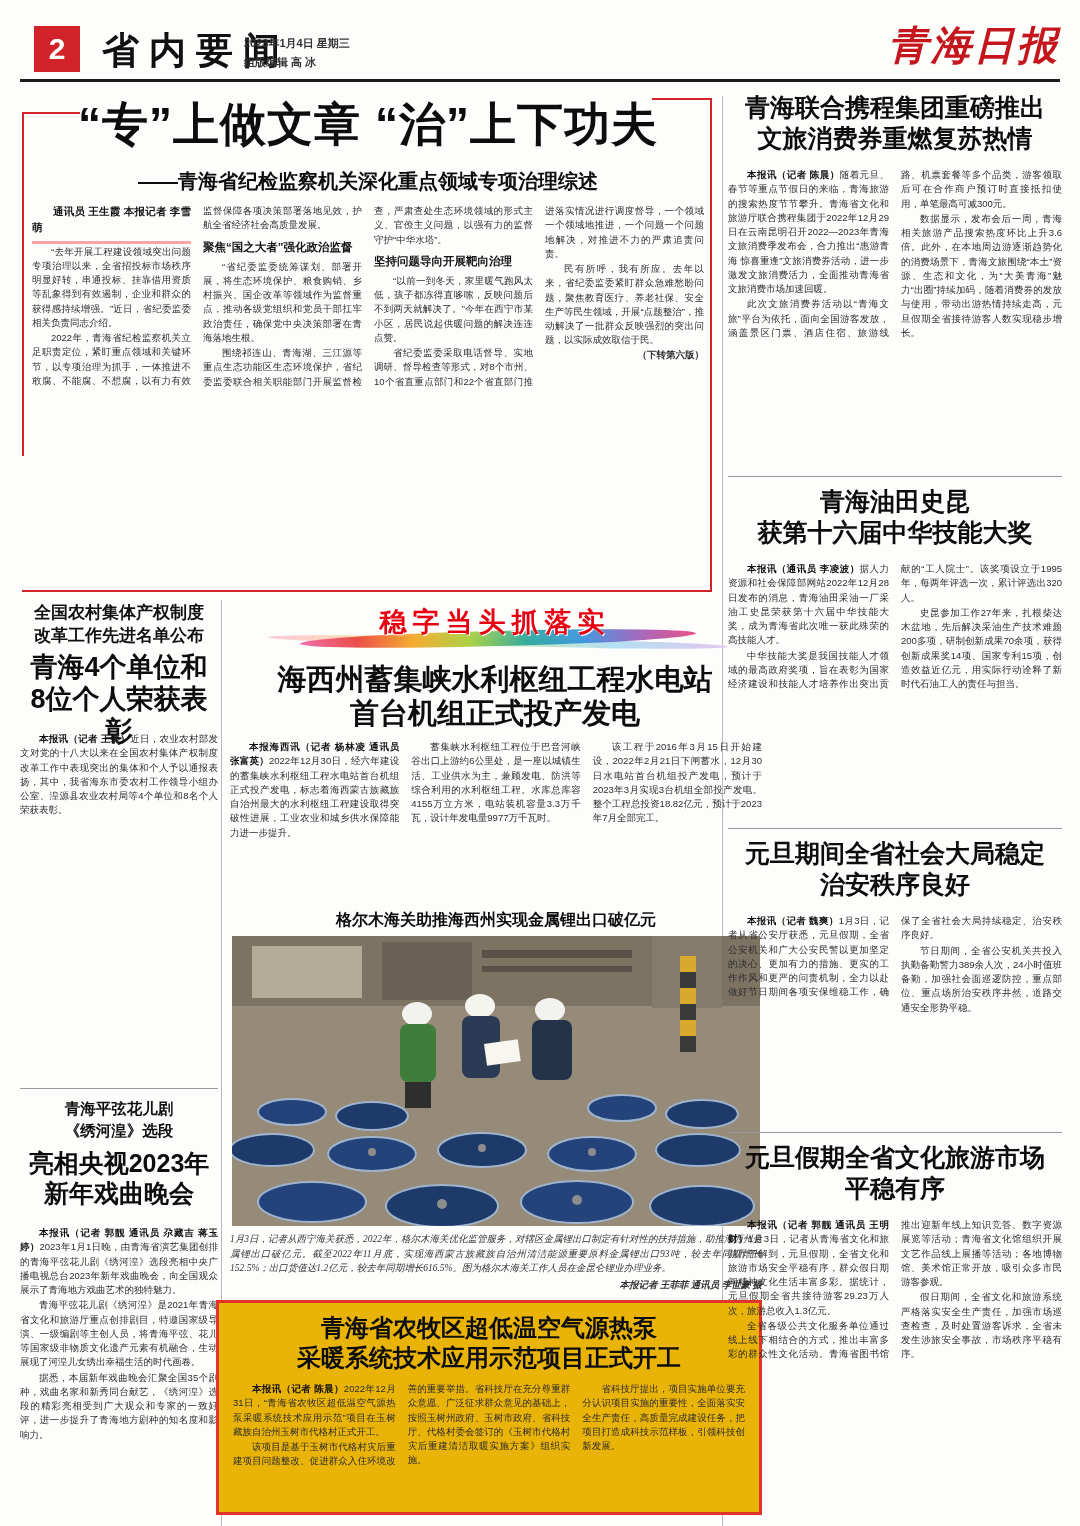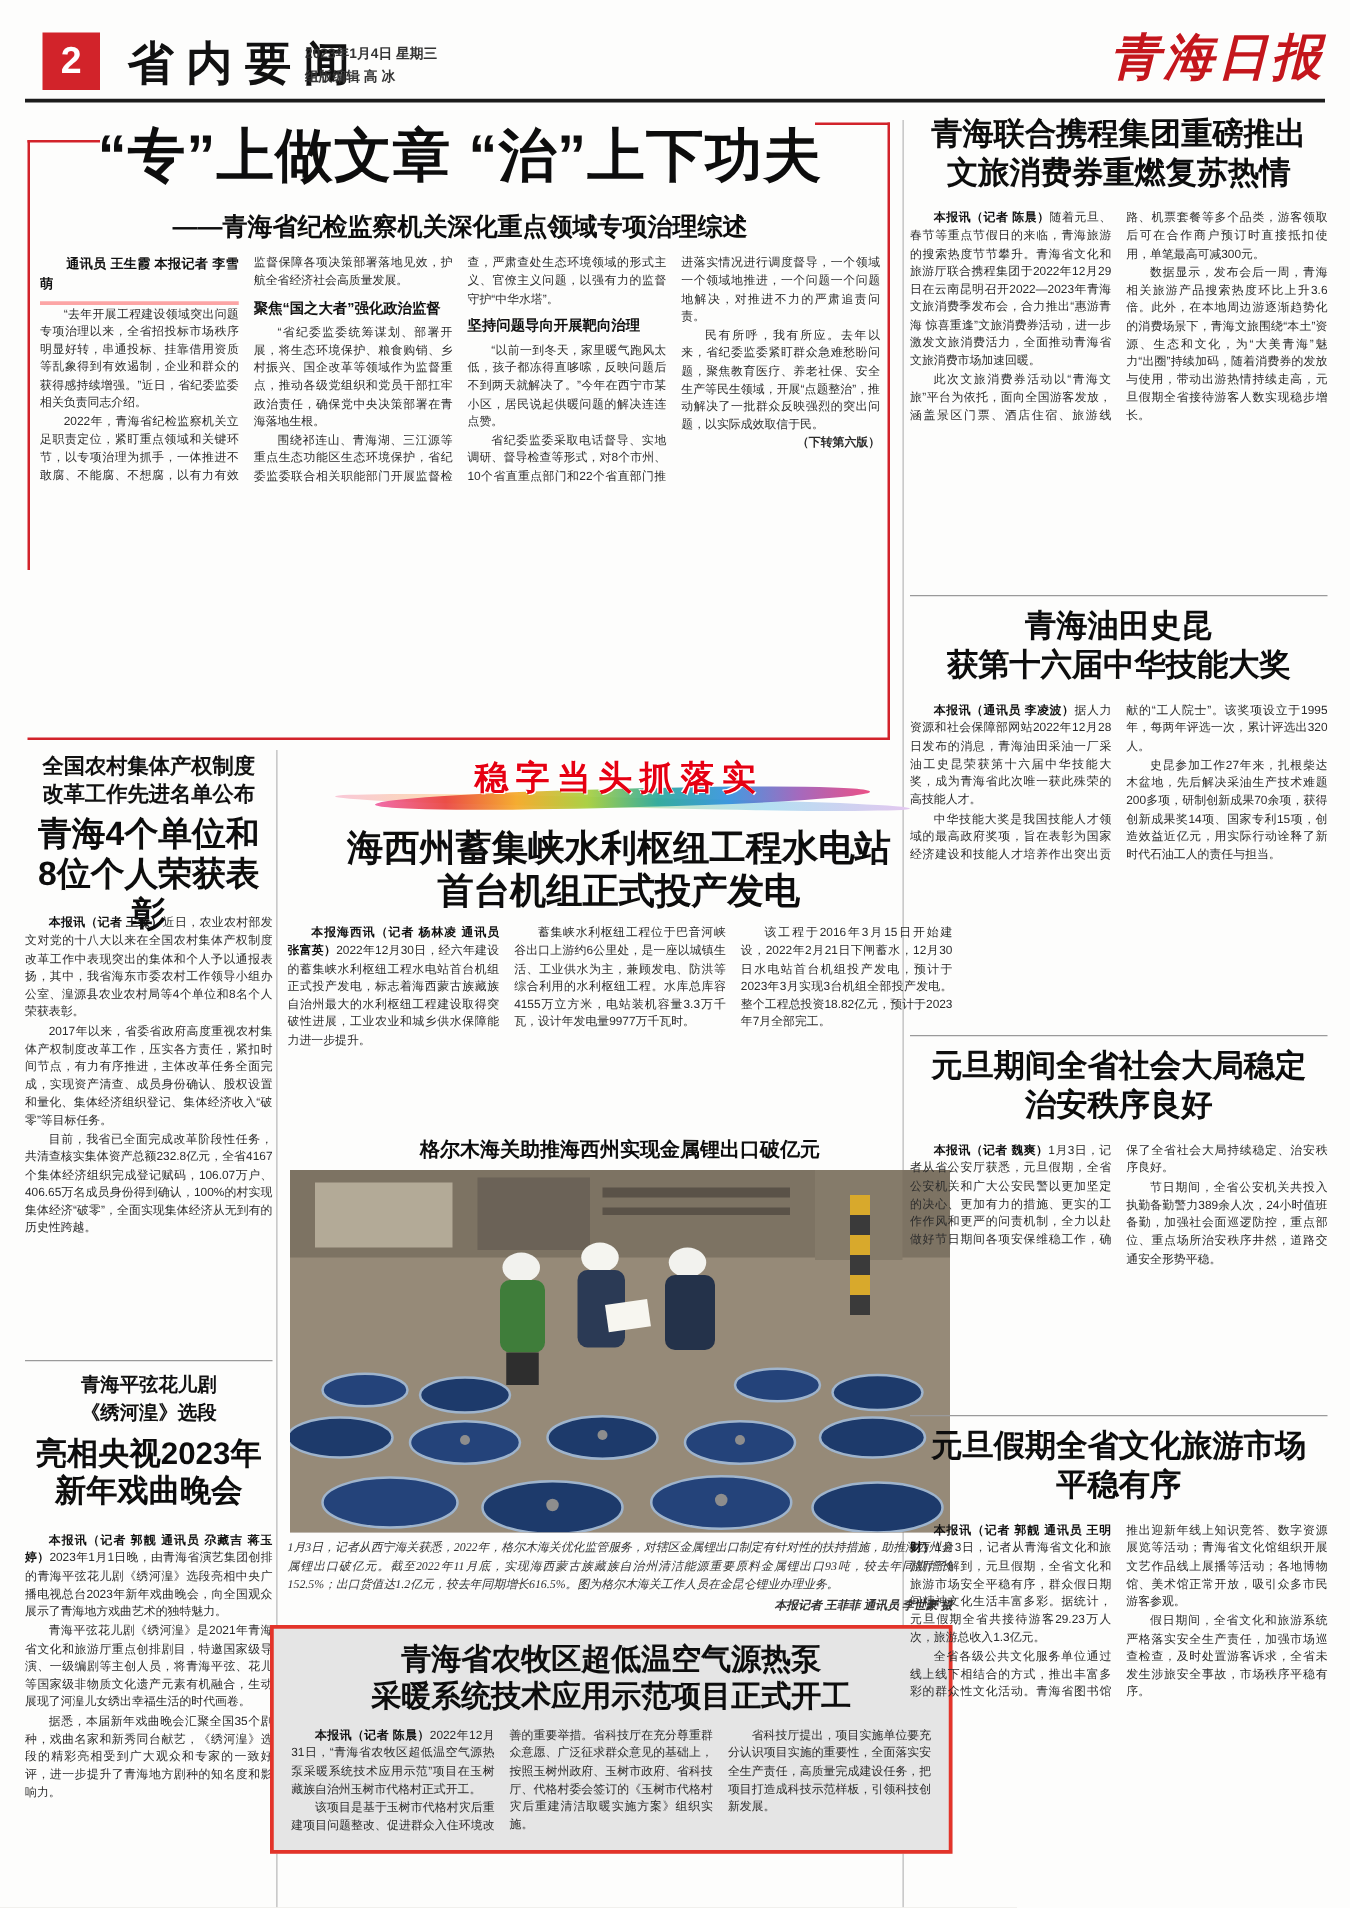--- a/index.html
+++ b/index.html
@@ -45,22 +45,22 @@
     background:linear-gradient(90deg,#ef5da0,#e93e3a,#f5a623,#a6ce39,#26a69a,#2f8fde,#9b59b6,#e93e7a); opacity:.9; }
   .banner .ribbon2 { position:absolute; z-index:0; left:40px; top:34px; width:460px; height:8px;
     border-radius:50%/6px; transform:skewY(1.2deg);
     background:linear-gradient(90deg,#f9c8d8,#fde3a7,#cde8b5,#b3e0f2,#e3c7ef); }
   
   .photo-frame { left:232px; top:936px; width:528px; height:290px; background:#8d8273; overflow:hidden; }
   .caption { font-family:"Liberation Serif", serif; font-style:italic; font-size:9.5px;
     line-height:1.55; text-align:justify; color:#333; }
   .caption .credit { display:block; text-align:right; font-weight:700; font-style:italic; margin-top:2px; }
   
-  .redbox { left:216px; top:1300px; width:546px; height:183px; border:3px solid #e3342a;
-    padding:10px 14px 8px 14px; background:#e5e5e5; }
+  .redbox { left:216px; top:1300px; width:546px; height:215px; border:3px solid #e3342a;
+    padding:10px 14px 8px 14px; background:#eab308; }
 </style>
 </head>
 <body>
 
 <div id="paper">
 
   <div class="abs pagenum">2</div>
   <div class="abs section-title">省内要闻</div>
   <div class="abs date-block">
     <div>2023年1月4日 星期三</div>
@@ -99,24 +99,20 @@
 
   <div class="abs vrule" style="left:221px;top:600px;height:926px;"></div>
   <div class="abs vrule" style="left:722px;top:96px;height:1430px;"></div>
 
   <div class="abs kicker" style="left:20px;top:602px;width:198px;font-size:17px;line-height:1.35;">全国农村集体产权制度
 改革工作先进名单公布</div>
   <div class="abs hl" style="left:20px;top:652px;width:198px;font-size:27px;font-weight:900;line-height:1.18;">青海4个单位和
 8位个人荣获表彰</div>
   <div class="abs cols" style="left:20px;top:732px;width:198px;height:350px;">
     <p><b class="byline-lead">本报讯（记者 王臻）</b><span>近日，农业农村部发文对党的十八大以来在全国农村集体产权制度改革工作中表现突出的集体和个人予以通报表扬，其中，我省海东市委农村工作领导小组办公室、湟源县农业农村局等4个单位和8名个人荣获表彰。</span></p>
-    <div>
-        <p>2017年以来，省委省政府高度重视农村集体产权制度改革工作，压实各方责任，紧扣时间节点，有力有序推进，主体改革任务全面完成，实现资产清查、成员身份确认、股权设置和量化、集体经济组织登记、集体经济收入“破零”等目标任务。</p>
-        <p>目前，我省已全面完成改革阶段性任务，共清查核实集体资产总额232.8亿元，全省4167个集体经济组织完成登记赋码，106.07万户、406.65万名成员身份得到确认，100%的村实现集体经济“破零”，全面实现集体经济从无到有的历史性跨越。</p>
-      </div>
   </div>
   <div class="abs hrule" style="left:20px;top:1088px;width:198px;"></div>
   <div class="abs kicker" style="left:20px;top:1098px;width:198px;font-size:15.5px;line-height:1.4;">青海平弦花儿剧
 《绣河湟》选段</div>
   <div class="abs hl" style="left:20px;top:1148px;width:198px;font-size:25px;font-weight:900;line-height:1.2;">亮相央视2023年
 新年戏曲晚会</div>
   <div class="abs cols" style="left:20px;top:1226px;width:198px;height:296px;">
     <p><b class="byline-lead">本报讯（记者 郭靓 通讯员 尕藏吉 蒋玉婷）</b><span>2023年1月1日晚，由青海省演艺集团创排的青海平弦花儿剧《绣河湟》选段亮相中央广播电视总台2023年新年戏曲晚会，向全国观众展示了青海地方戏曲艺术的独特魅力。</span></p>
     <div>
         <p>青海平弦花儿剧《绣河湟》是2021年青海省文化和旅游厅重点创排剧目，特邀国家级导演、一级编剧等主创人员，将青海平弦、花儿等国家级非物质文化遗产元素有机融合，生动展现了河湟儿女绣出幸福生活的时代画卷。</p>

